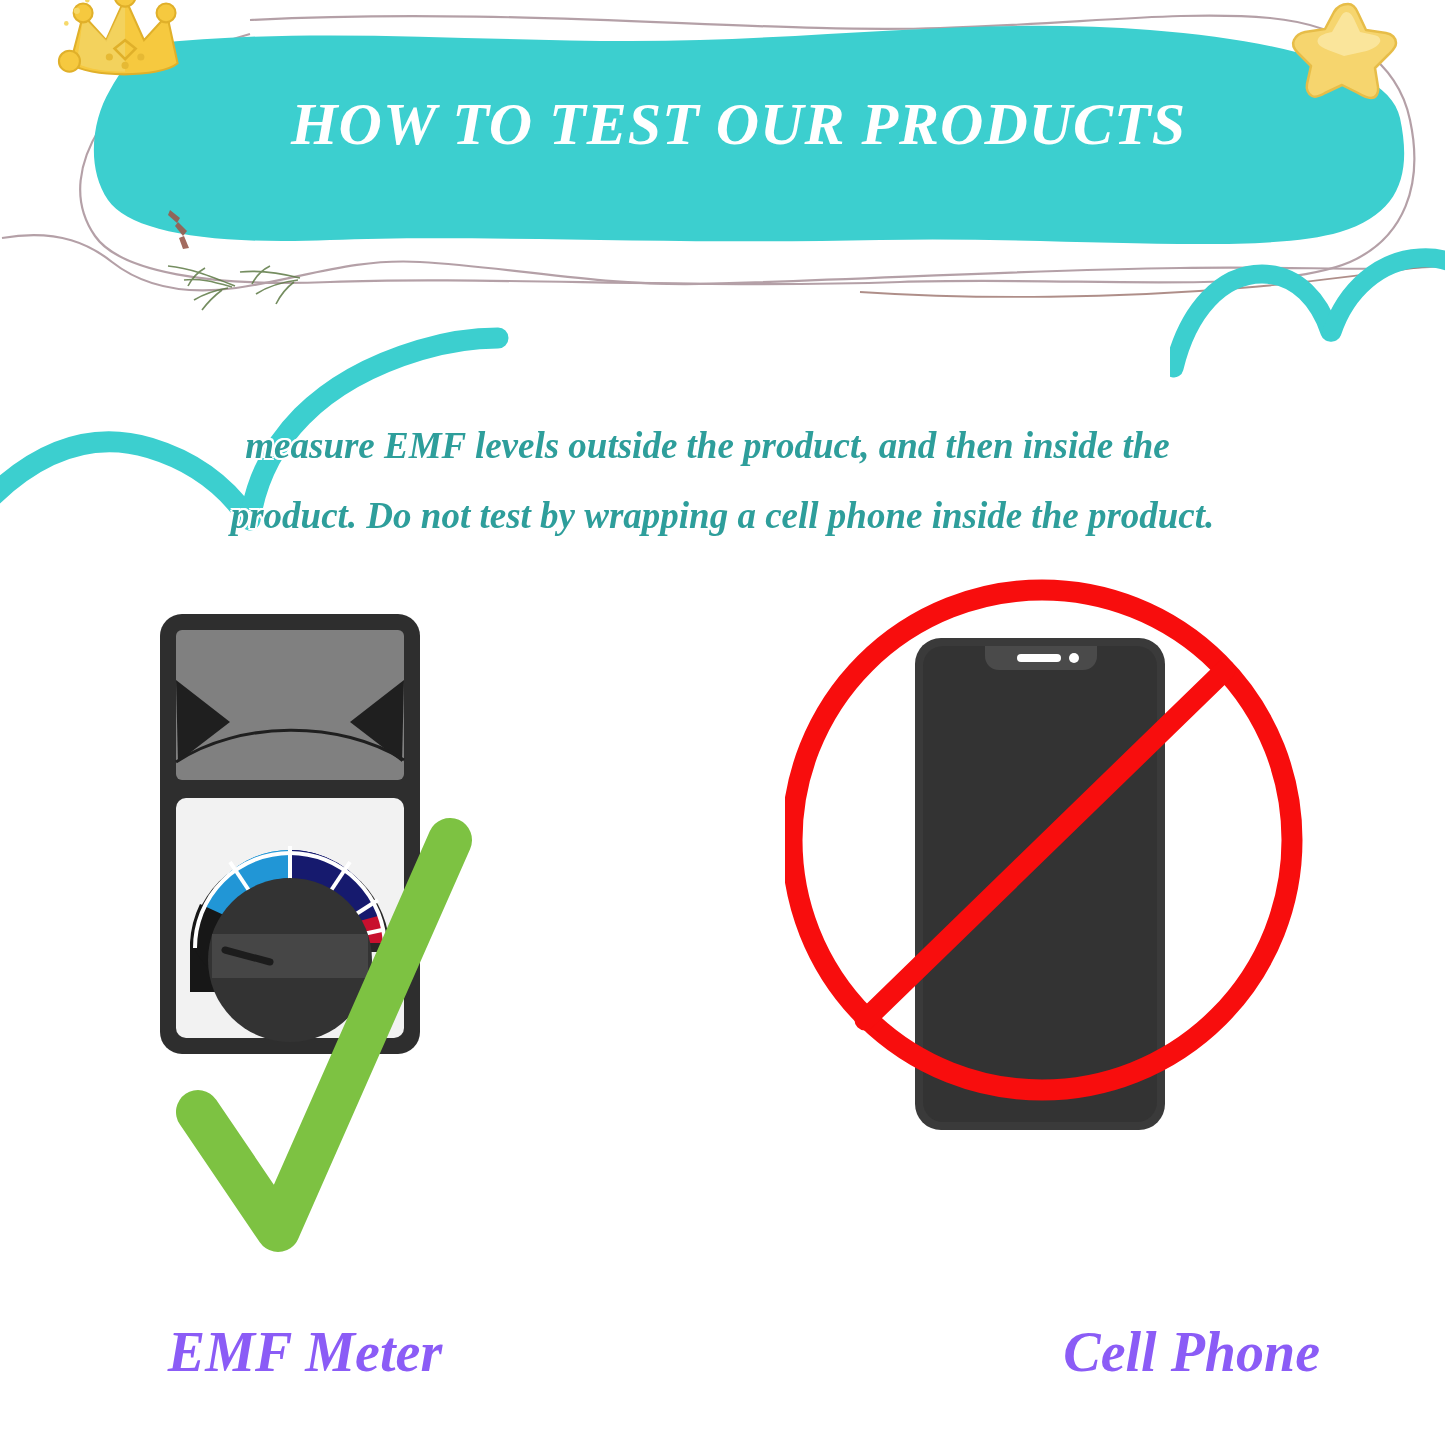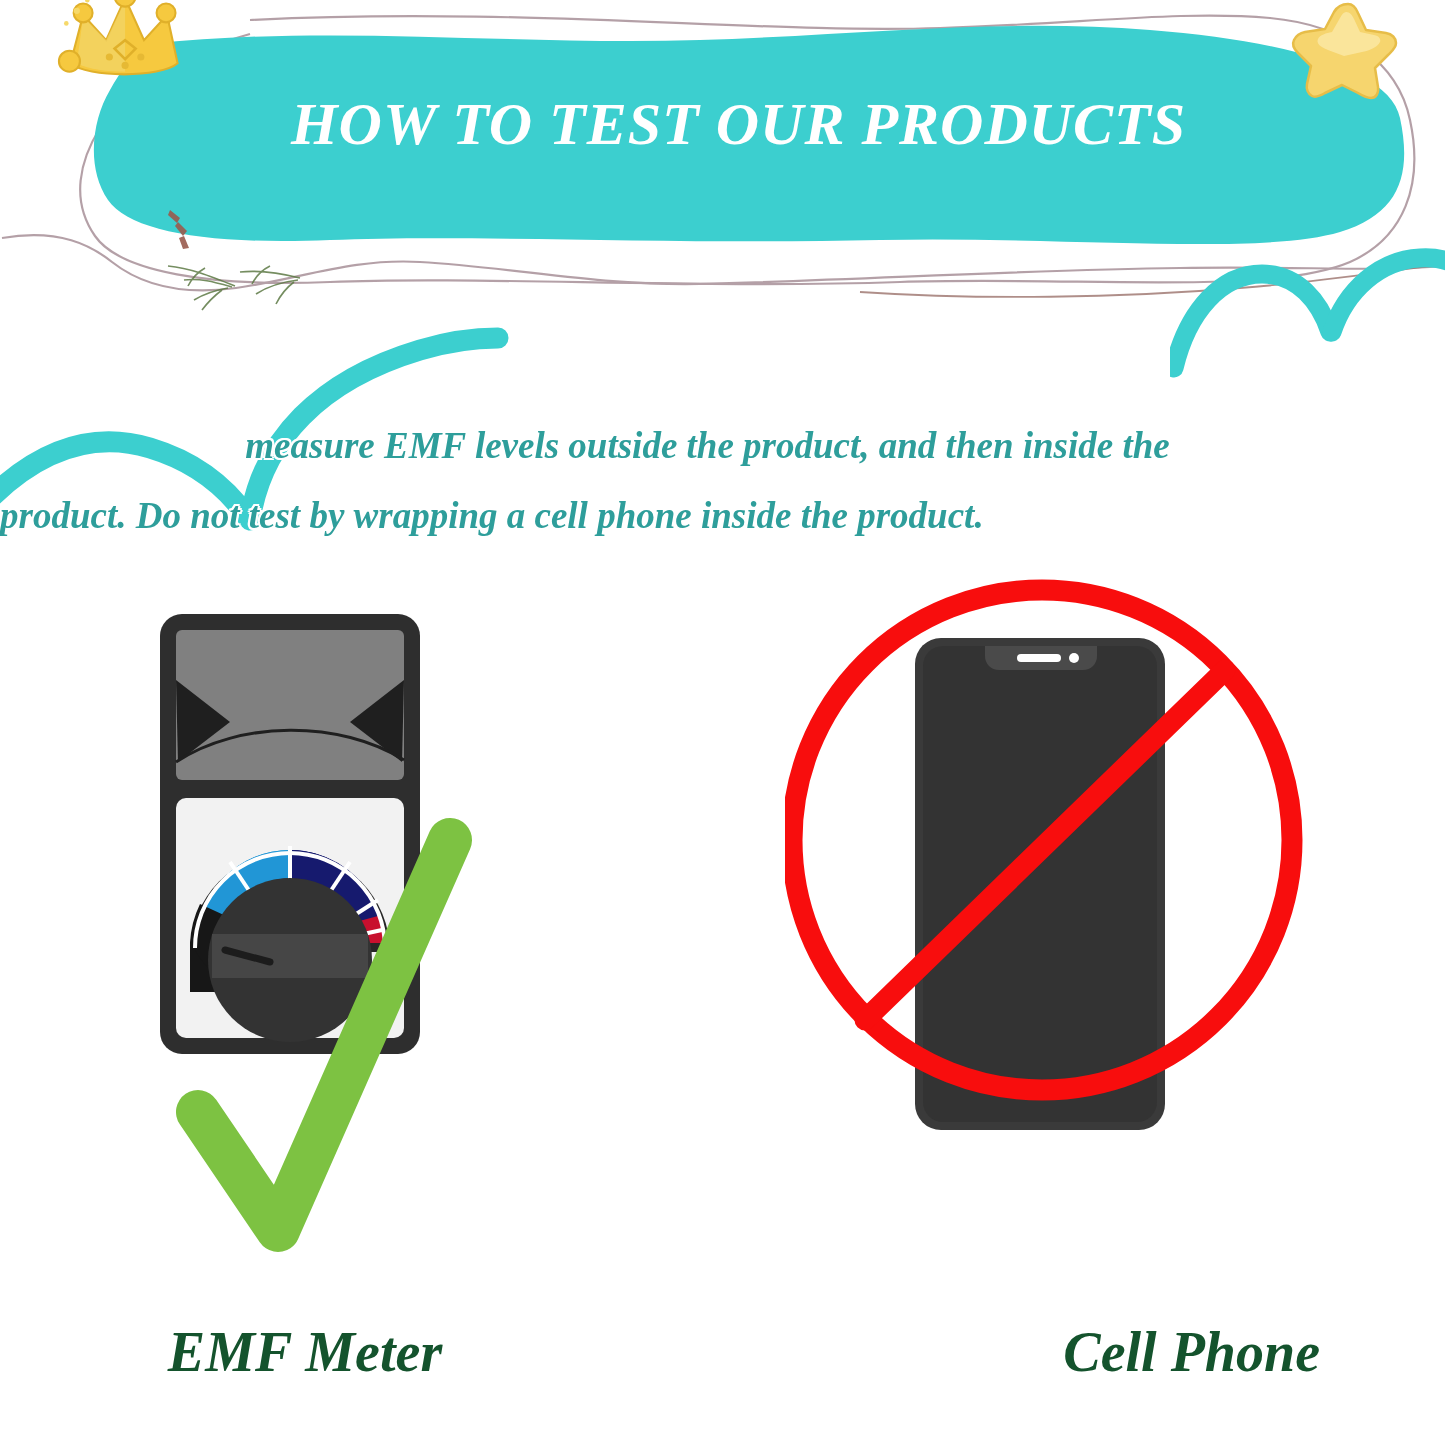--- a/index.html
+++ b/index.html
@@ -68,21 +68,21 @@
        1.6px -1.6px 0 #ffffff,
       -1.6px  1.6px 0 #ffffff,
        1.6px  1.6px 0 #ffffff,
       -2.2px  0    0 #ffffff,
        2.2px  0    0 #ffffff,
        0     -2.2px 0 #ffffff,
        0      2.2px 0 #ffffff;
   }
   #instr-line-1 { left: 0; top: 18px;  width: 1445px; text-align: center; }
   #instr-line-2 { left: 0; top: 90px;  width: 1415px; text-align: center; font-style: italic; }
-  #instr-line-3 { left: 0; top: 160px; width: 1445px; }
+  #instr-line-3 { left: 0; top: 160px; width: 1445px; text-align: center; }
 
   
   #meter-illustration {
     position: absolute;
     left: 150px;
     top: 600px;
     width: 470px;
     height: 690px;
     z-index: 4;
   }
@@ -95,21 +95,21 @@
     z-index: 4;
   }
 
   
   .caption {
     position: absolute;
     font-family: "Liberation Serif", serif;
     font-weight: bold;
     font-style: italic;
     font-size: 56px;
-    color: #14532d;
+    color: #8b5cf6;
     white-space: nowrap;
     z-index: 6;
   }
   #caption-meter { left: 0;   top: 1320px; width: 610px;  text-align: center; }
   #caption-phone { left: 790px; top: 1320px; width: 530px; text-align: right; }
 </style>
 </head>
 <body>
 
 <div id="page">

